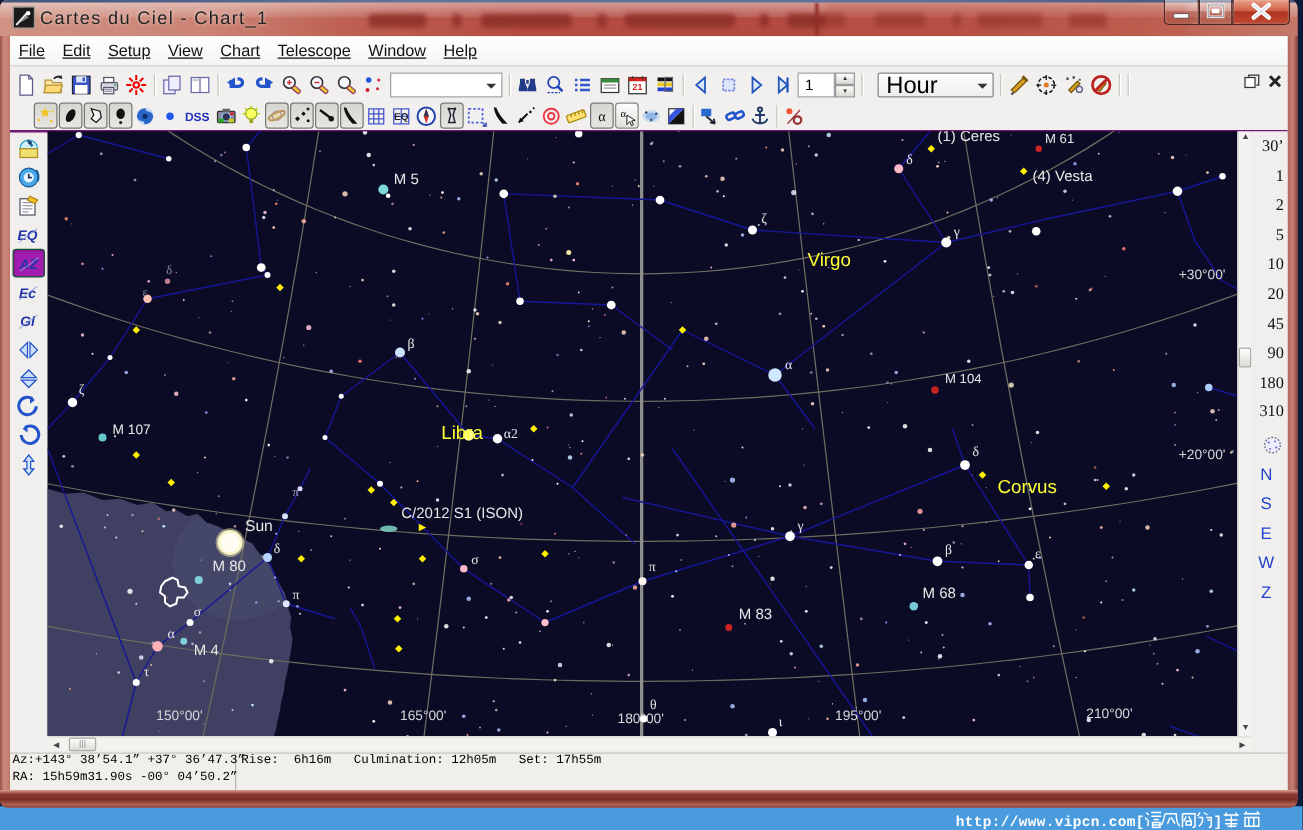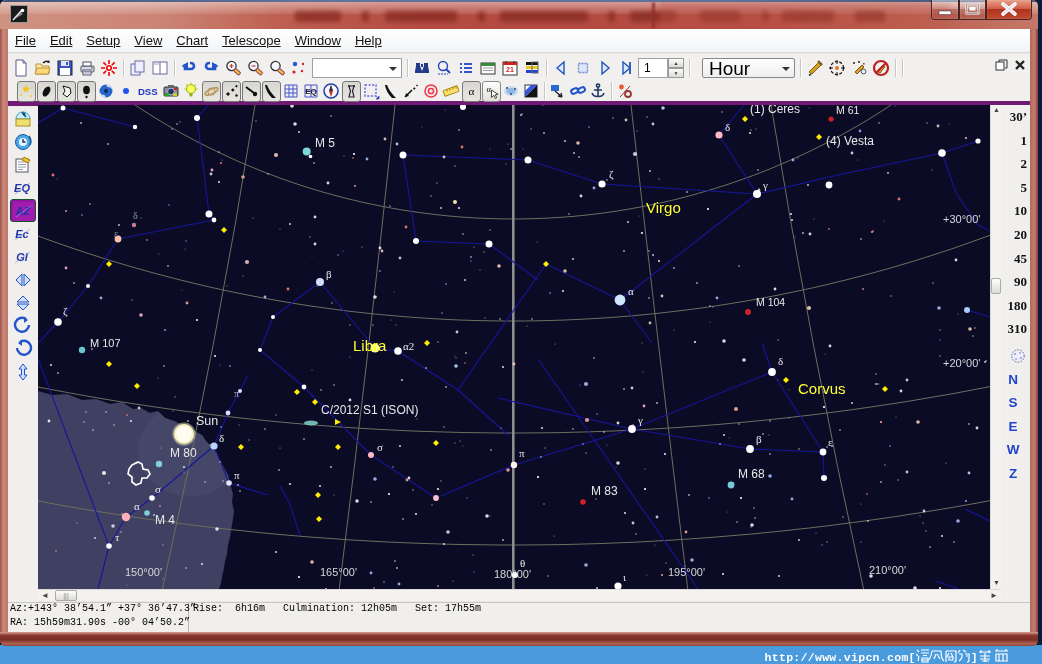--- a/index.html
+++ b/index.html
@@ -17,21 +17,21 @@
 .capbtn { position:absolute; top:0; height:20px; border:1px solid #4a2420; border-top:none; background:linear-gradient(rgba(255,255,255,0.45),rgba(255,255,255,0.12) 45%,rgba(130,40,30,0.25) 50%,rgba(150,60,45,0.18)); box-shadow:inset 0 0 1px rgba(255,255,255,0.8); color:#fff; }
 .capbtn svg { display:block; margin:auto; }
 #bmin { left:931px; width:28px; border-radius:0 0 0 4px; }
 #bmax { left:959px; width:27px; }
 #bclose { left:986px; width:46px; border-radius:0 0 4px 0; background:linear-gradient(#e8a088,#d06048 45%,#b03420 50%,#c04830); }
 
 #client { position:absolute; left:8px; top:29px; width:1022px; height:603px; background:#ece9e2; }
 #menubar { position:absolute; left:0; top:0; width:100%; height:24px; background:linear-gradient(#ffffff,#f2f4f6); border-bottom:1px solid #d8d8d8; }
 #menubar span { display:inline-block; padding:4px 7px 0 7px; font-size:13px; color:#111;text-decoration:underline; }
 #tb1 { position:absolute; left:0; top:25px; width:100%; height:27px; background:#f1f0ee; display:flex; align-items:center; padding-left:2px; }
-#tb2 { position:absolute; left:0; top:52px; width:100%; height:25px; background:#f1f0ee; display:flex; align-items:center; padding-left:8px; border-bottom:5px solid #701a75;}
+#tb2 { position:absolute; left:0; top:52px; width:100%; height:25px; background:#f1f0ee; display:flex; align-items:center; padding-left:18px; border-bottom:2px solid #701a75;}
 .ti,.tb { height:22px; display:flex; align-items:center; justify-content:center; flex:none; }
 .tb { border:1px solid #8a8a8a; border-radius:3px; background:linear-gradient(#fdfdfd,#e2e0da); margin:0 0.5px; height:21px;}
 .tb.pressed { background:linear-gradient(#d8d6d0,#e8e6e0); border-color:#777; }
 .sep { width:1px; height:18px; background:#c8c6c0; margin:0 3px; flex:none; box-shadow:1px 0 0 #fff; }
 .combo { height:20px; background:#fff; border:1px solid #a0a0a8; position:relative; flex:none; margin:0 2px; }
 .combo:after { content:""; position:absolute; right:4px; top:8px; border:4px solid transparent; border-top-color:#333; }
 .hourc { background:linear-gradient(#fefefe,#eee); border:1px solid #888; border-radius:2px;}
 .hourc span { font-size:19px; padding-left:6px; line-height:19px; display:inline-block;}
 .numedit { width:30px; height:20px; background:#fff; border:1px solid #a0a0a8; font-size:12px; padding:2px 0 0 5px; flex:none;}
 .spin { width:16px; height:20px; flex:none; display:flex; flex-direction:column; margin-right:2px;}
@@ -48,21 +48,21 @@
 #hsl { position:absolute; left:1px; top:0px; width:12px; height:11px; text-align:center; font-size:8px; color:#444; line-height:11px;}
 #hsr { position:absolute; right:1px; top:0px; width:12px; height:11px; text-align:center; font-size:8px; color:#444; line-height:11px;}
 #hsthumb { position:absolute; left:17px; top:0px; width:22px; height:11px; background:linear-gradient(#fefefe,#dedcd6); border:1px solid #aaa; border-radius:2px; }
 #hsthumb:after { content:"|||"; font-size:7px; color:#888; display:block; text-align:center; line-height:10px; }
 #vscroll { position:absolute; left:982px; top:76px; width:11px; height:484px; background:#f3f2f0; border-left:1px solid #dcdad4; }
 #vsup { position:absolute; top:1px; left:0; width:11px; text-align:center; font-size:7px; color:#444; }
 #vsdn { position:absolute; bottom:3px; left:0; width:11px; text-align:center; font-size:7px; color:#444; }
 #vsthumb { position:absolute; left:0px; top:173px; width:10px; height:16px; background:linear-gradient(#fefefe,#dedcd6); border:1px solid #aaa; border-radius:2px; }
 
 #fovpanel { position:absolute; left:993px; top:76px; width:29px; height:497px; background:#f0efed; padding-top:4px; }
-.fv { height:23.6px; text-align:right; padding-right:3px; font-size:13px; font-weight:bold; color:#111; font-family:"Liberation Serif",serif; }
+.fv { height:23.6px; text-align:right; padding-right:3px; font-size:13px; font-weight:normal; color:#111; font-family:"Liberation Serif",serif; }
 .fv.dir { color:#2244cc; text-align:center; padding-right:5px; font-family:"Liberation Sans"; font-size:13.5px;}
 .fv svg { margin:3px 1px 0 auto; display:block; }
 
 #status { position:absolute; left:0; top:573px; width:100%; height:30px; background:#f0efec; border-top:1px solid #c8c6c0; font-family:"Liberation Mono",monospace; font-size:10px; color:#000; letter-spacing:-0.1px; }
 #stleft { position:absolute; left:0; top:0; width:181px; height:30px; border-right:1px solid #b8b6b0; padding:0 0 0 2px; }
 #stright { position:absolute; left:182px; top:0; right:0; height:30px; padding:0 0 0 3px; }
 #status div.l { height:14px; white-space:pre; letter-spacing:0px; }
 
 #bottomborder { position:absolute; left:0; top:632px; width:1038px; height:14px; border-radius:0 0 6px 6px; background:linear-gradient(#d8a090,#8a372e 25%,#7c2d25 55%,#b06352 85%,#8a4038); }
 .edge { position:absolute; top:29px; height:603px; background:linear-gradient(90deg,#9a5048,#cc897a 40%,#c07768); }
@@ -101,20 +101,21 @@
       <div class="blotch" style="left:652px;top:2px;width:3px;height:27px;background:#922f28;opacity:0.9;filter:blur(1px)"></div>
       <div class="blotch" style="left:660px;top:2px;width:290px;height:27px;background:#c05a4a;opacity:0.35"></div>
    <div id="appico">
         <svg width="16" height="16" viewBox="0 0 16 16">
           <rect width="16" height="16" fill="#1a1a1a"></rect>
           <path d="M2,14 L11,4" stroke="#eee" stroke-width="1.5"></path>
           <path d="M2,14 L10,6 L12,8 z" fill="#bbb" opacity="0.7"></path>
           <circle cx="11.5" cy="4.5" r="1.8" fill="#fff"></circle>
         </svg>
       </div>
+   <div id="titletext">Cartes du Ciel - Chart_1</div>
  </div>
  <div class="capbtn" id="bmin">
       <svg width="26" height="18" viewBox="0 0 26 18">
         <rect x="7" y="11" width="12" height="3.5" fill="#fff" stroke="#445" stroke-width="0.6"></rect>
       </svg>
     </div>
  <div class="capbtn" id="bmax">
       <svg width="25" height="18" viewBox="0 0 25 18">
         <rect x="6.5" y="4" width="12" height="9.5" fill="none" stroke="#fff" stroke-width="2"></rect>
         <rect x="9.5" y="7" width="6" height="3.5" fill="#fff"></rect>

